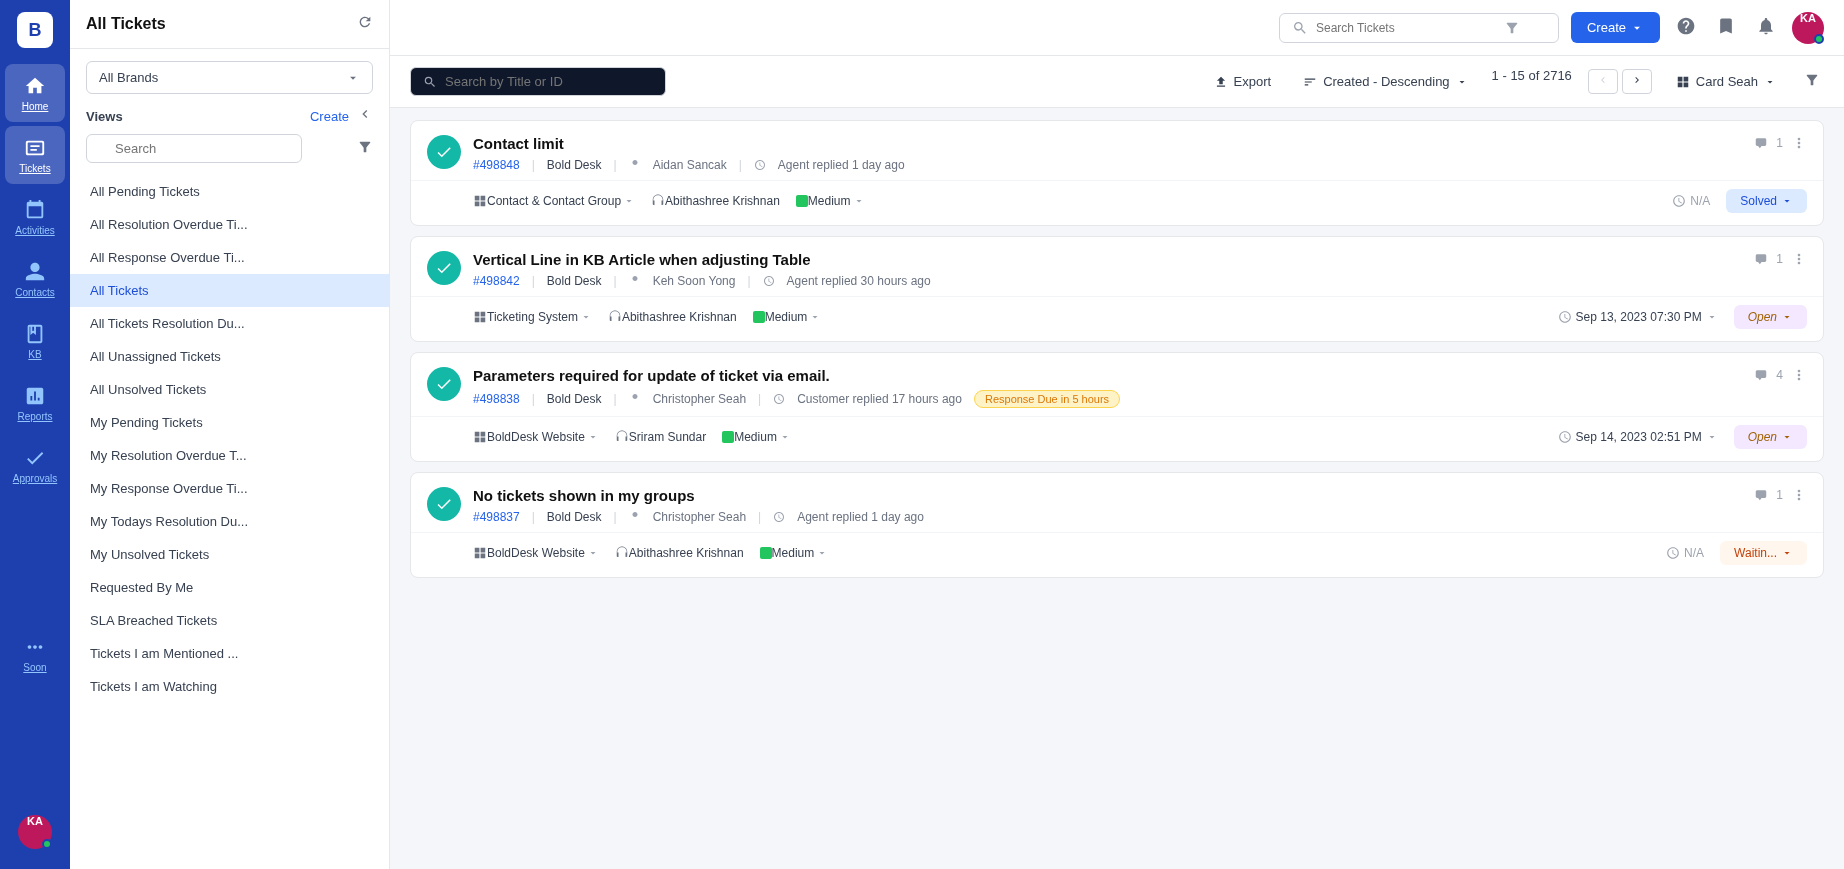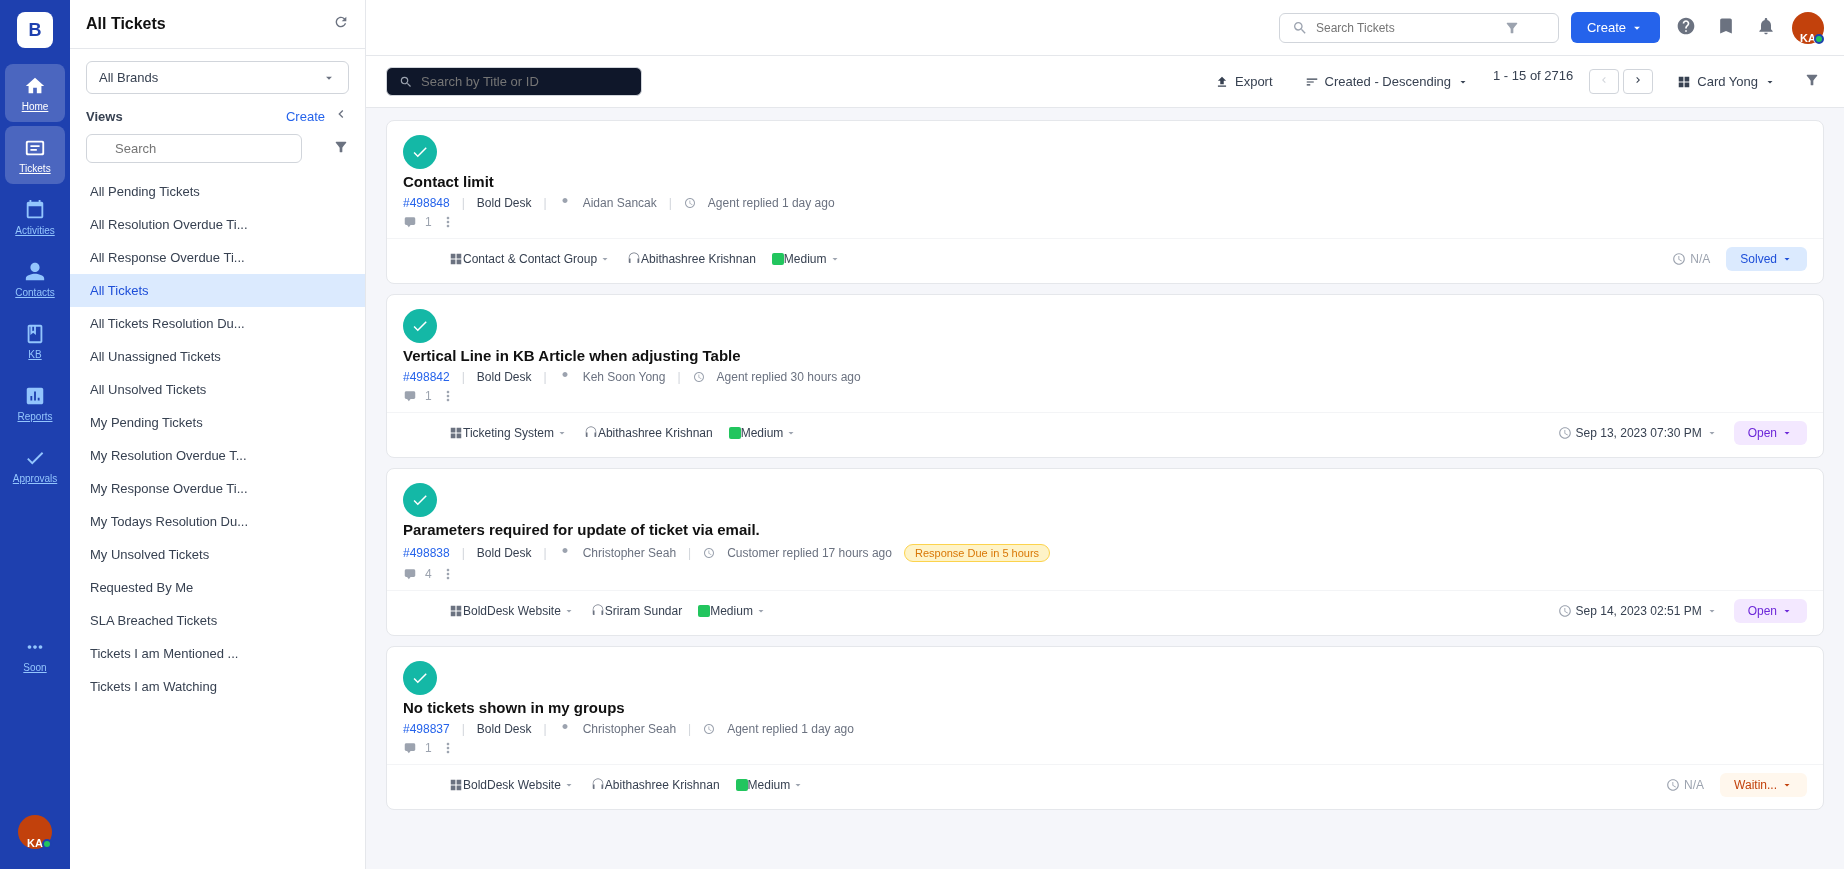--- a/index.html
+++ b/index.html
@@ -33,33 +33,33 @@
       transition: background 0.2s;
     }
     .sidebar-item.active { background: rgba(255,255,255,0.2); color: white; }
     .sidebar-item svg { width: 22px; height: 22px; }
     .sidebar-item-label { font-size: 10px; text-decoration: underline; }
     .sidebar-more {
       margin-top: auto;
     }
     .sidebar-avatar {
       width: 34px; height: 34px; border-radius: 50%;
-      background: #c2410c; color: white;
-      display: flex; align-items: flex-end; justify-content: center;
+      background: #be185d; color: white;
+      display: flex; align-items: flex-start; justify-content: center;
       font-size: 11px; font-weight: bold;
       position: relative; margin-top: auto; margin-bottom: 8px;
     }
     .avatar-dot {
       width: 10px; height: 10px; border-radius: 50%; background: #22c55e;
       position: absolute; bottom: 0; right: 0; border: 2px solid #1e40af;
     }
 
     
     .left-panel {
-      width: 296px;
+      width: 320px;
       background: white;
       border-right: 1px solid #e5e7eb;
       display: flex;
       flex-direction: column;
       flex-shrink: 0;
     }
     .left-header {
       display: flex; align-items: center; padding: 14px 16px;
       border-bottom: 1px solid #e5e7eb;
       gap: 8px;
@@ -187,22 +187,21 @@
     .ticket-card {
       background: white;
       border-radius: 8px;
       border: 1px solid #e5e7eb;
       margin-bottom: 8px;
       overflow: hidden;
     }
     .ticket-header {
       display: flex; align-items: flex-start;
       padding: 14px 16px 8px;
-      gap: 4px;
-      flex-direction: column;
+      gap: 12px;
     }
     .ticket-icon {
       width: 34px; height: 34px; border-radius: 50%;
       background: #14b8a6; display: flex; align-items: center; justify-content: center;
       flex-shrink: 0;
     }
     .ticket-icon svg { color: white; width: 18px; height: 18px; }
     .ticket-info { flex: 1; }
     .ticket-title { font-size: 15px; font-weight: 600; color: #111; margin-bottom: 6px; }
     .ticket-meta { display: flex; align-items: center; gap: 12px; font-size: 12px; color: #6b7280; }
@@ -230,21 +229,21 @@
     .ticket-footer-item svg { color: #6b7280; flex-shrink: 0; }
     .ticket-footer-item .chevron { color: #9ca3af; margin-left: 2px; }
     .priority-dot { width: 12px; height: 12px; border-radius: 2px; background: #22c55e; flex-shrink: 0; }
     .status-btn {
       border-radius: 6px; padding: 5px 14px;
       font-size: 12px; font-weight: 500; cursor: pointer;
       display: flex; align-items: center; gap: 4px;
       border: none;
     }
     .status-solved { background: #dbeafe; color: #1d4ed8; }
-    .status-open { background: #f3e8ff; color: #6d28d9; }
+    .status-open { background: #f3e8ff; color: #a16207; font-style: italic; }
     .status-waiting { background: #fff7ed; color: #c2410c; }
     .footer-spacer { flex: 1; }
     .time-item { display: flex; align-items: center; gap: 4px; font-size: 12px; color: #374151; }
     .na-text { color: #9ca3af; }
     .divider { color: #d1d5db; }
   </style>
 </head>
 <body>
 
 <nav class="sidebar">
@@ -450,21 +449,21 @@
         <button>
           <svg width="12" height="12" viewBox="0 0 24 24" fill="currentColor">
               <path d="M10 6L8.59 7.41 13.17 12l-4.58 4.59L10 18l6-6z"></path>
             </svg>
         </button>
       </div>
       <button class="toolbar-btn">
         <svg width="14" height="14" viewBox="0 0 24 24" fill="currentColor">
             <path d="M3 3h8v8H3zm10 0h8v8h-8zM3 13h8v8H3zm10 0h8v8h-8z"></path>
           </svg>
-        <span>Card Yong</span>
+        <span>Card Seah</span>
         <svg width="12" height="12" viewBox="0 0 24 24" fill="currentColor">
             <path d="M7 10l5 5 5-5z"></path>
           </svg>
       </button>
       <button class="icon-btn">
         <svg width="16" height="16" viewBox="0 0 24 24" fill="currentColor">
             <path d="M4.25 5.61C6.27 8.2 10 13 10 13v6c0 .55.45 1 1 1h2c.55 0 1-.45 1-1v-6s3.72-4.8 5.74-7.39A.998.998 0 0 0 18.95 4H5.04a1 1 0 0 0-.79 1.61z"></path>
           </svg>
       </button>
     </div>

